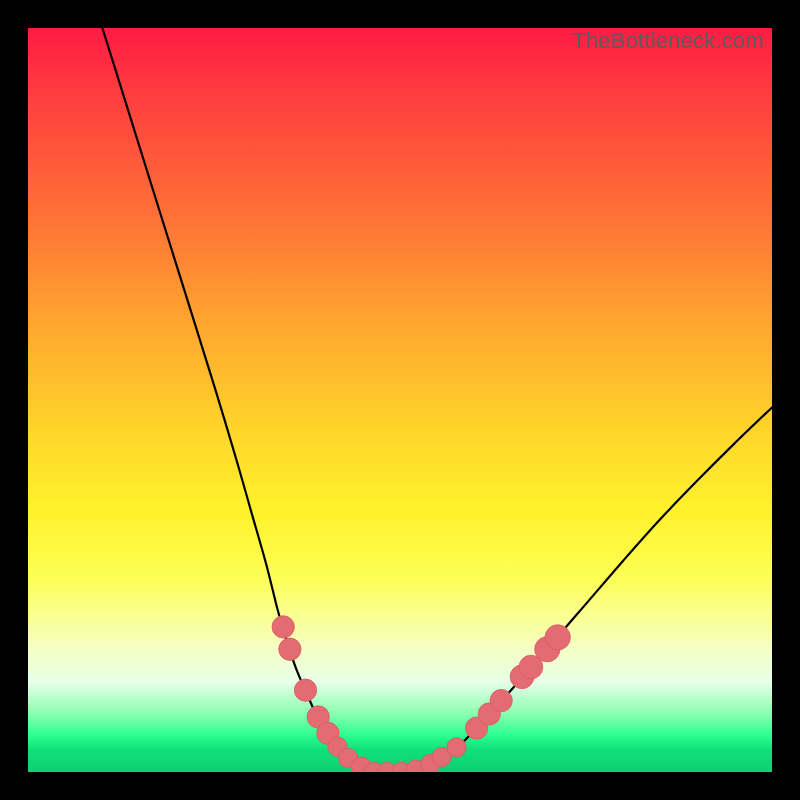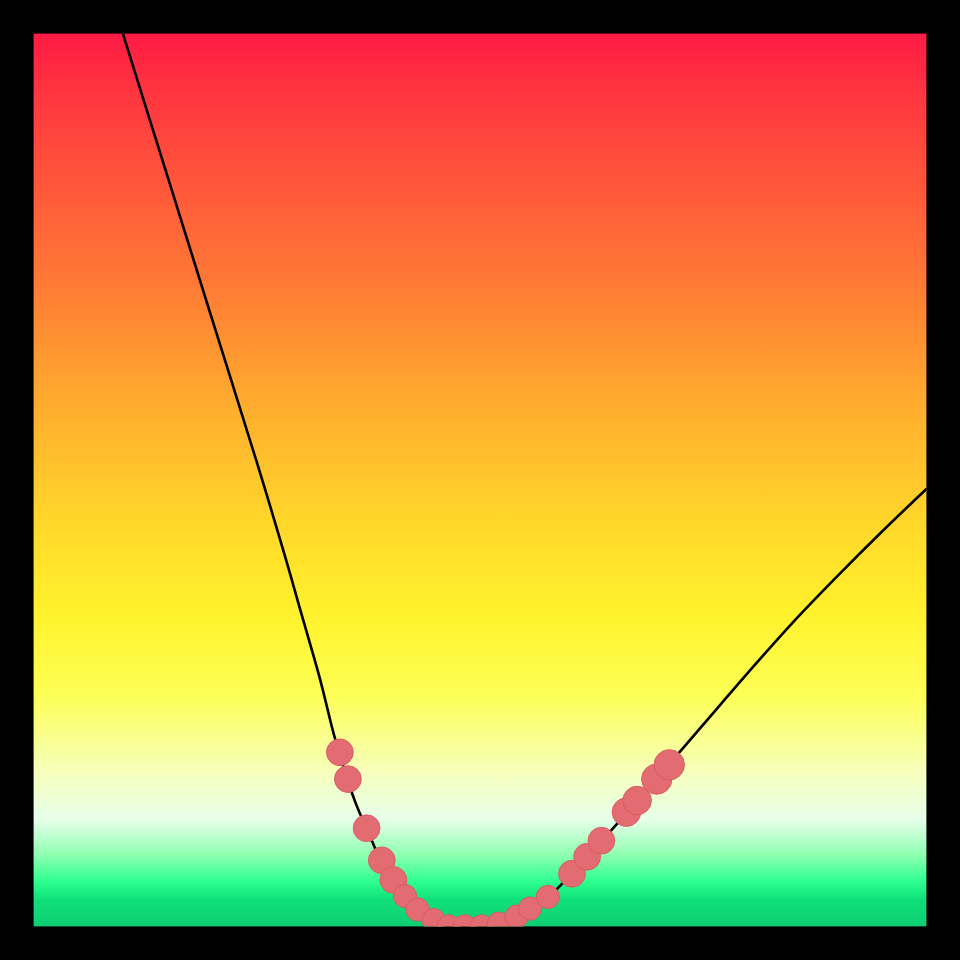--- a/index.html
+++ b/index.html
@@ -97,13 +97,14 @@
           <circle cx="448.63" cy="700.10" r="11.16" class="marker"></circle>
           <circle cx="461.28" cy="685.97" r="11.16" class="marker"></circle>
           <circle cx="473.18" cy="672.58" r="11.16" class="marker"></circle>
           <circle cx="494.02" cy="648.77" r="11.90" class="marker"></circle>
           <circle cx="502.94" cy="639.10" r="11.90" class="marker"></circle>
           <circle cx="519.31" cy="621.24" r="12.65" class="marker"></circle>
           <circle cx="529.73" cy="609.34" r="12.65" class="marker"></circle>
         </g>
     </svg>
   </div>
+  <div class="watermark">TheBottleneck.com</div>
 </div>
 
 </body></html>

